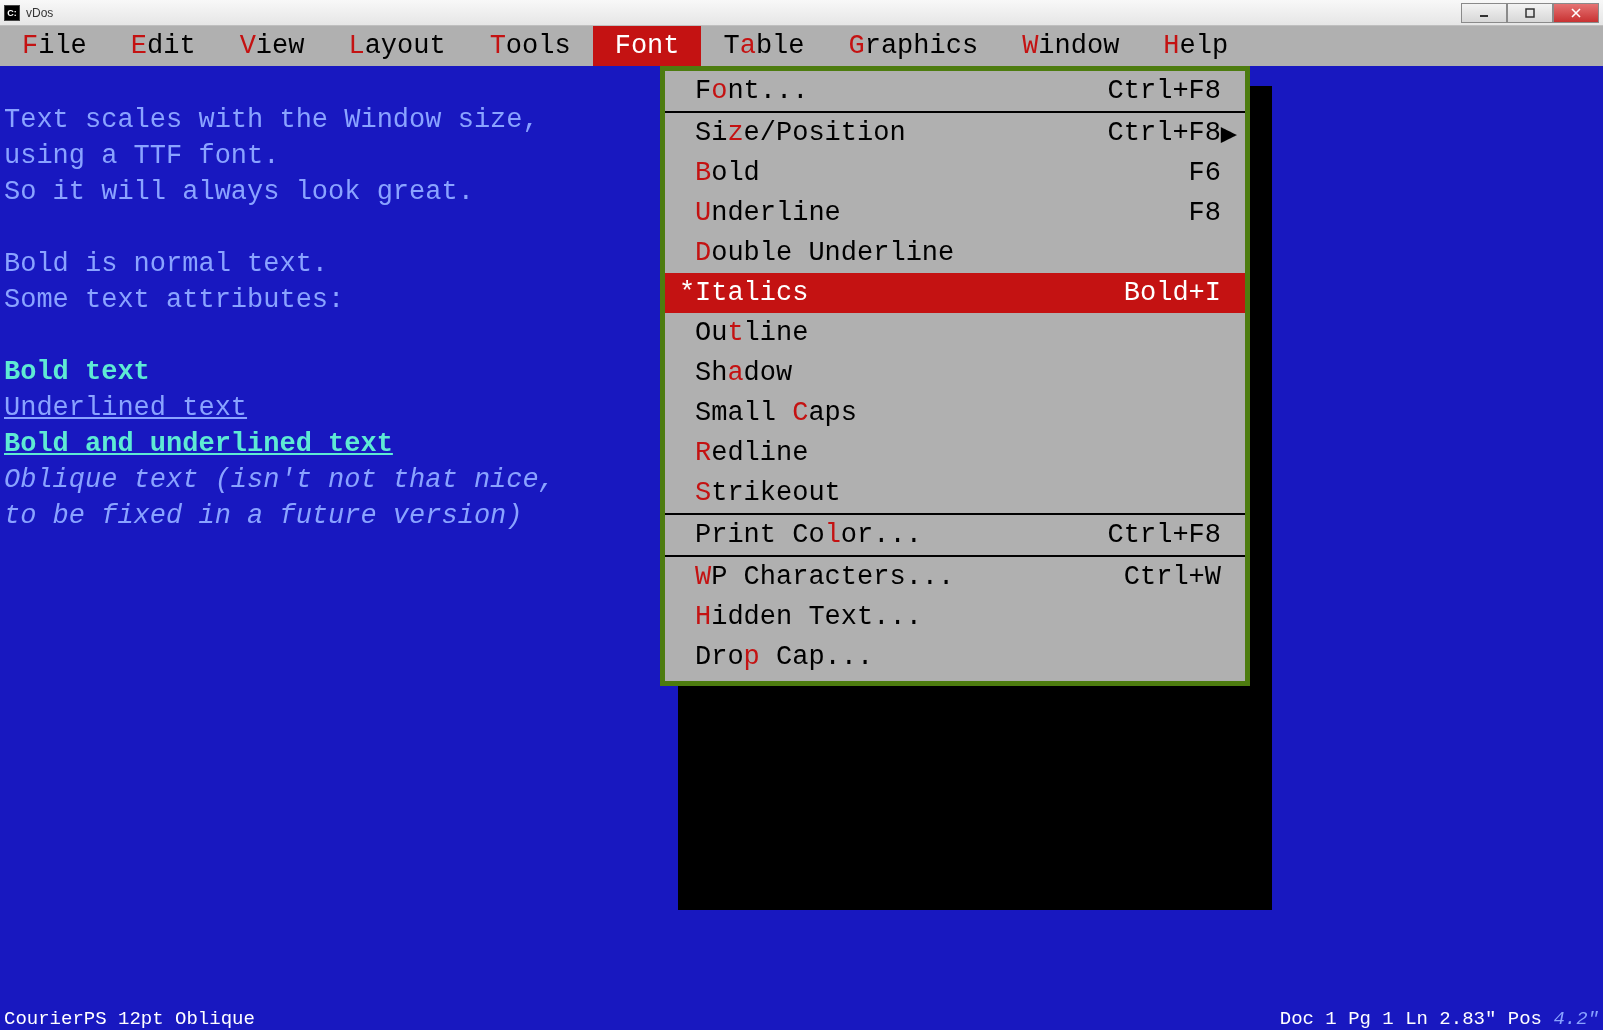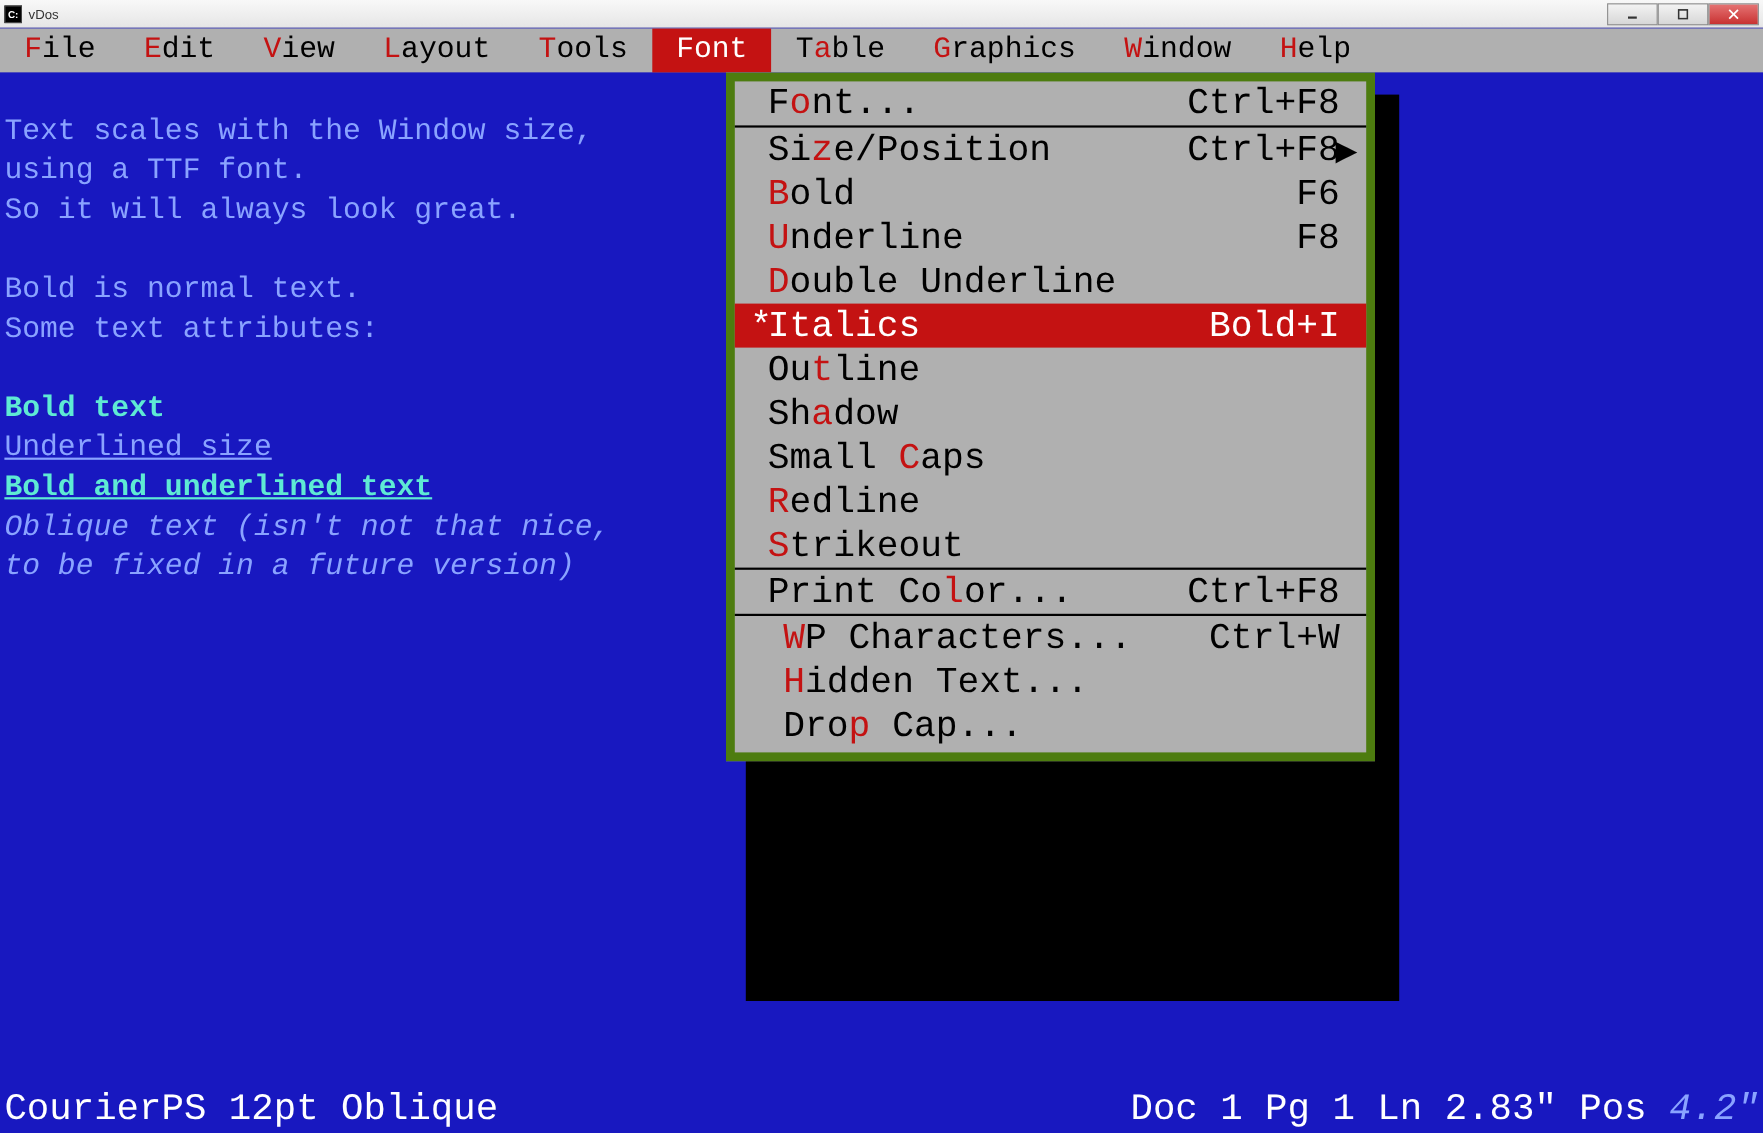--- a/index.html
+++ b/index.html
@@ -61,42 +61,42 @@
     font-size:27px;
     line-height:36px;
     padding-left:4px;
     white-space:pre;
   }
   .editor .bold{color:#5eead4;font-weight:bold;}
   .editor .ul{text-decoration:underline;}
   .editor .ital{font-style:italic;}
   .statusbar{
     position:absolute;bottom:0;left:0;right:0;height:40px;
-    background:#1818c0;color:#fff;display:flex;align-items:flex-start;font-size:34px;
+    background:#1818c0;color:#fff;display:flex;align-items:flex-end;font-size:19px;
     padding:0 4px;
   }
   .statusbar .right{margin-left:auto;white-space:pre;}
   .statusbar .dim{color:#8aa3ff;font-style:italic;}
   .dropdown-shadow{
     position:absolute;
     top:60px;left:678px;
     width:594px;height:824px;
     background:#000;
   }
   .dropdown{
     position:absolute;
     top:40px;left:660px;
     width:590px;
     background:#b0b0b0;
-    border:8px solid #4d7c0f;
-    font-size:33px;
+    border:5px solid #4d7c0f;
+    font-size:27px;
     color:#000;
   }
   .dropdown .group{border-bottom:2px solid #000;}
-  .dropdown .group:last-child{border-bottom:none;padding-bottom:4px;margin-left:14px;}
+  .dropdown .group:last-child{border-bottom:none;padding-bottom:4px;}
   .dropdown .row{
     display:flex;align-items:center;height:40px;padding:0 14px;
     white-space:pre;
   }
   .dropdown .row.selected{background:#c41212;color:#fff;}
   .dropdown .star{width:16px;display:inline-block;}
   .dropdown .label{flex:0 0 auto;}
   .dropdown .shortcut{margin-left:auto;padding-right:10px;}
   .dropdown .hot{color:#c41212;}
   .dropdown .row.selected .hot{color:#fff;}
@@ -144,21 +144,21 @@
 
   <div class="editor">
 <span>Text scales with the Window size,</span>
 <span>using a TTF font.</span>
 <span>So it will always look great.</span>
 
 <span>Bold is normal text.</span>
 <span>Some text attributes:</span>
 
 <span class="bold">Bold text</span>
-<span class="ul">Underlined size</span>
+<span class="ul">Underlined text</span>
 <span class="bold ul">Bold and underlined text</span>
 <span class="ital">Oblique text (isn't not that nice,</span>
 <span class="ital">to be fixed in a future version)</span>
 </div>
 
   <div class="dropdown-shadow"></div>
   <div class="dropdown" id="dropdown">
       <div class="group">
         <div class="row"><span class="star"> </span><span class="label">F<span class="hot">o</span>nt...</span><span class="shortcut">Ctrl+F8</span></div>
       </div>

